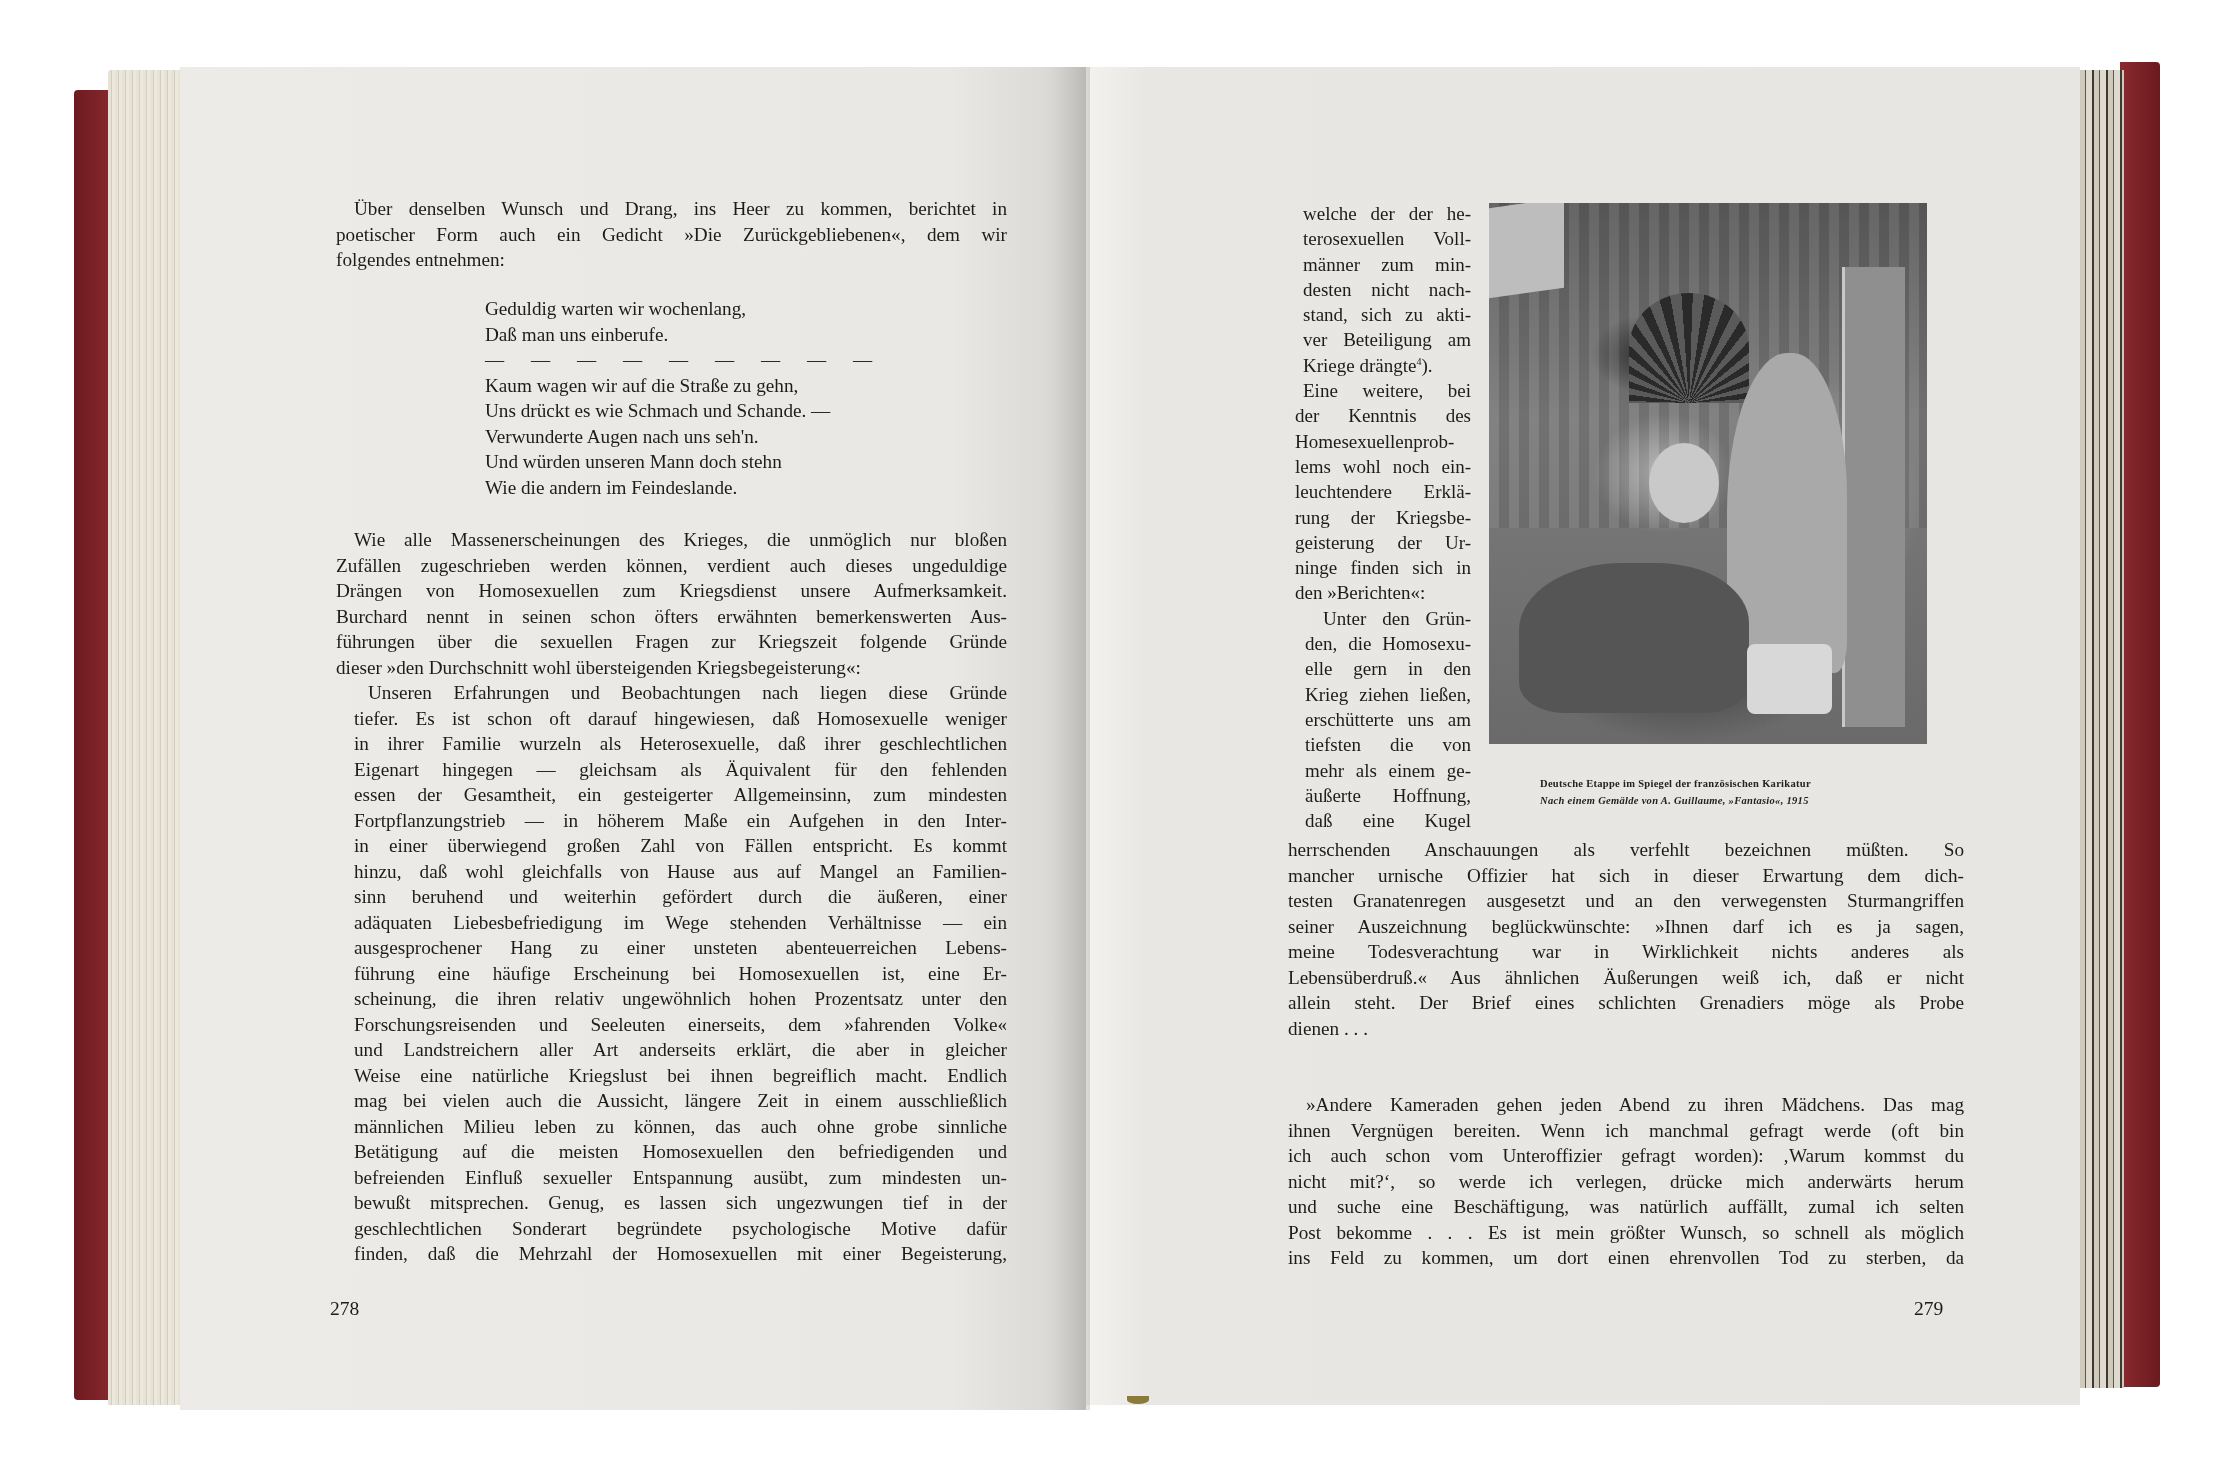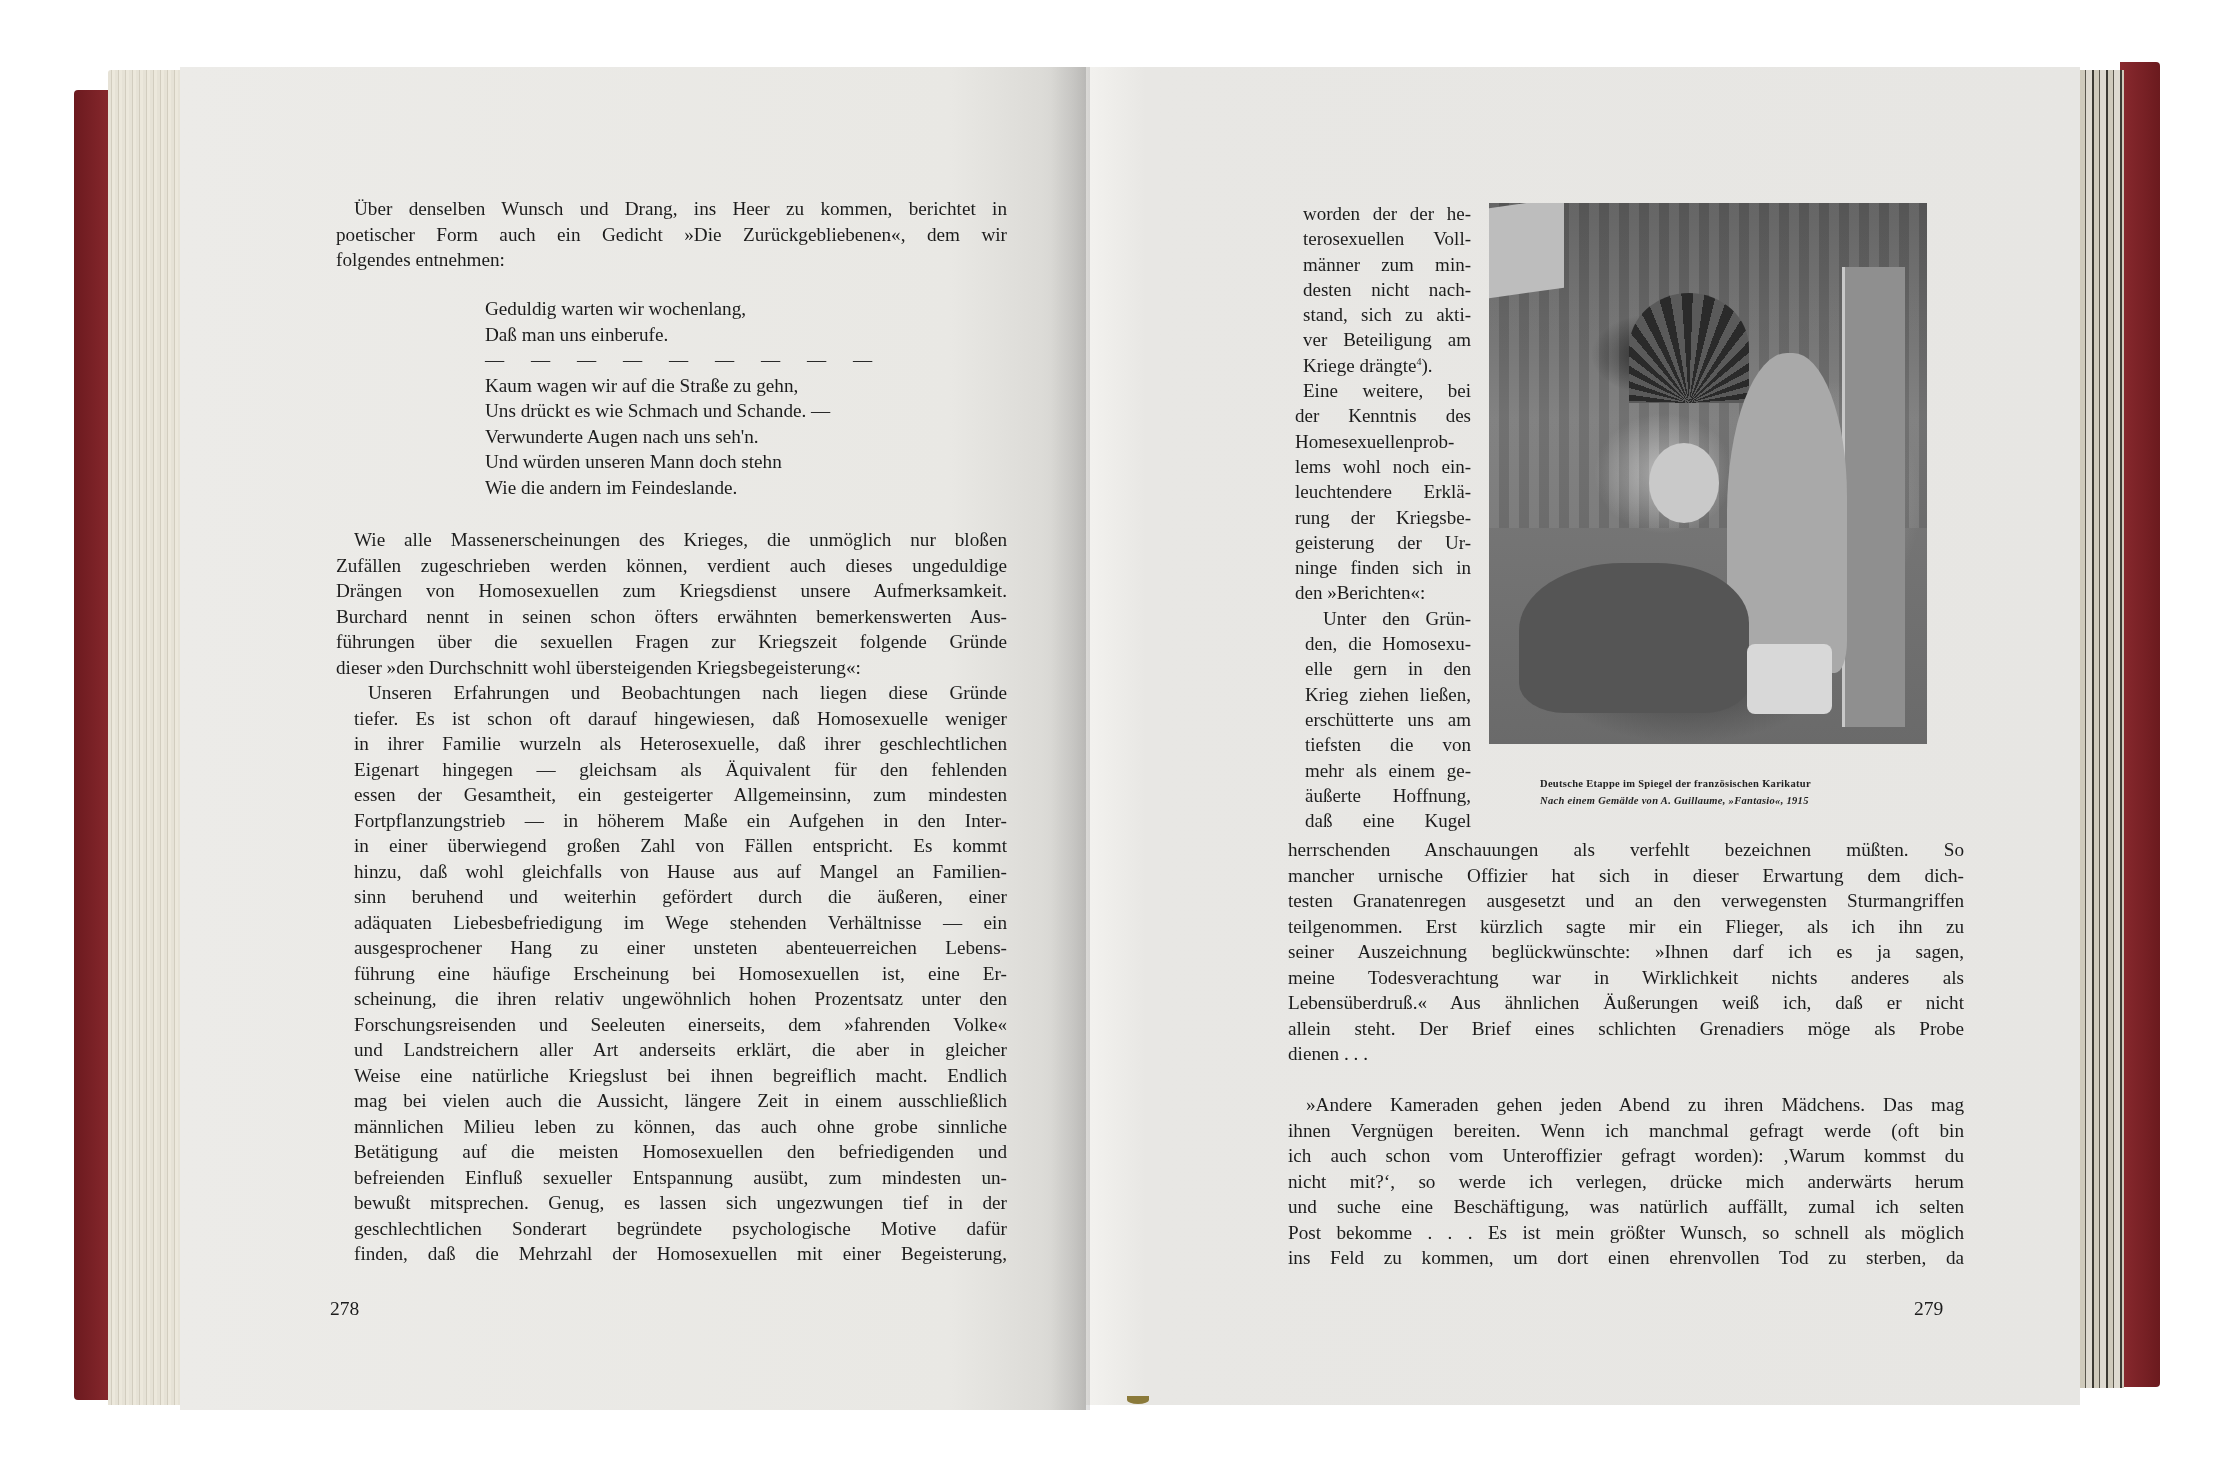--- a/index.html
+++ b/index.html
@@ -131,21 +131,21 @@
   <span class="line">Betätigung auf die meisten Homosexuellen den befriedigenden und</span>
   <span class="line">befreienden Einfluß sexueller Entspannung ausübt, zum mindesten un-</span>
   <span class="line">bewußt mitsprechen. Genug, es lassen sich ungezwungen tief in der</span>
   <span class="line">geschlechtlichen Sonderart begründete psychologische Motive dafür</span>
   <span class="line">finden, daß die Mehrzahl der Homosexuellen mit einer Begeisterung,</span>
 </div>
 
 <div class="abs pagenum" style="left:330px; top:1298px">278</div>
 
 <div class="abs txt ll narrow">
-  <span class="line" style="padding-left:8px">worden der der he-</span>
+  <span class="line" style="padding-left:8px">welche der der he-</span>
   <span class="line" style="padding-left:8px">terosexuellen Voll-</span>
   <span class="line" style="padding-left:8px">männer zum min-</span>
   <span class="line" style="padding-left:8px">desten nicht nach-</span>
   <span class="line" style="padding-left:8px">stand, sich zu akti-</span>
   <span class="line" style="padding-left:8px">ver Beteiligung am</span>
   <span class="line last" style="padding-left:8px; text-align:center; text-align-last:left"><span>Kriege drängte</span><sup>4</sup><span>).</span></span>
   <span class="line" style="padding-left:8px">Eine weitere, bei</span>
   <span class="line">der Kenntnis des</span>
   <span class="line">Homesexuellenprob-</span>
   <span class="line">lems wohl noch ein-</span>
@@ -178,21 +178,20 @@
 
 <div class="abs caption">
   <div class="cap1">Deutsche Etappe im Spiegel der französischen Karikatur</div>
   <div class="cap2">Nach einem Gemälde von A. Guillaume, »Fantasio«, 1915</div>
 </div>
 
 <div class="abs txt ll right-col">
   <span class="line">herrschenden Anschauungen als verfehlt bezeichnen müßten. So</span>
   <span class="line">mancher urnische Offizier hat sich in dieser Erwartung dem dich-</span>
   <span class="line">testen Granatenregen ausgesetzt und an den verwegensten Sturmangriffen</span>
-  <span class="line">teilgenommen. Erst kürzlich sagte mir ein Flieger, als ich ihn zu</span>
   <span class="line">seiner Auszeichnung beglückwünschte: »Ihnen darf ich es ja sagen,</span>
   <span class="line">meine Todesverachtung war in Wirklichkeit nichts anderes als</span>
   <span class="line">Lebensüberdruß.« Aus ähnlichen Äußerungen weiß ich, daß er nicht</span>
   <span class="line">allein steht. Der Brief eines schlichten Grenadiers möge als Probe</span>
   <span class="line last">dienen . . .</span>
 </div>
 
 <div class="abs txt ll right-col" style="top:1092px">
   <span class="line" style="padding-left:18px">»Andere Kameraden gehen jeden Abend zu ihren Mädchens. Das mag</span>
   <span class="line">ihnen Vergnügen bereiten. Wenn ich manchmal gefragt werde (oft bin</span>

